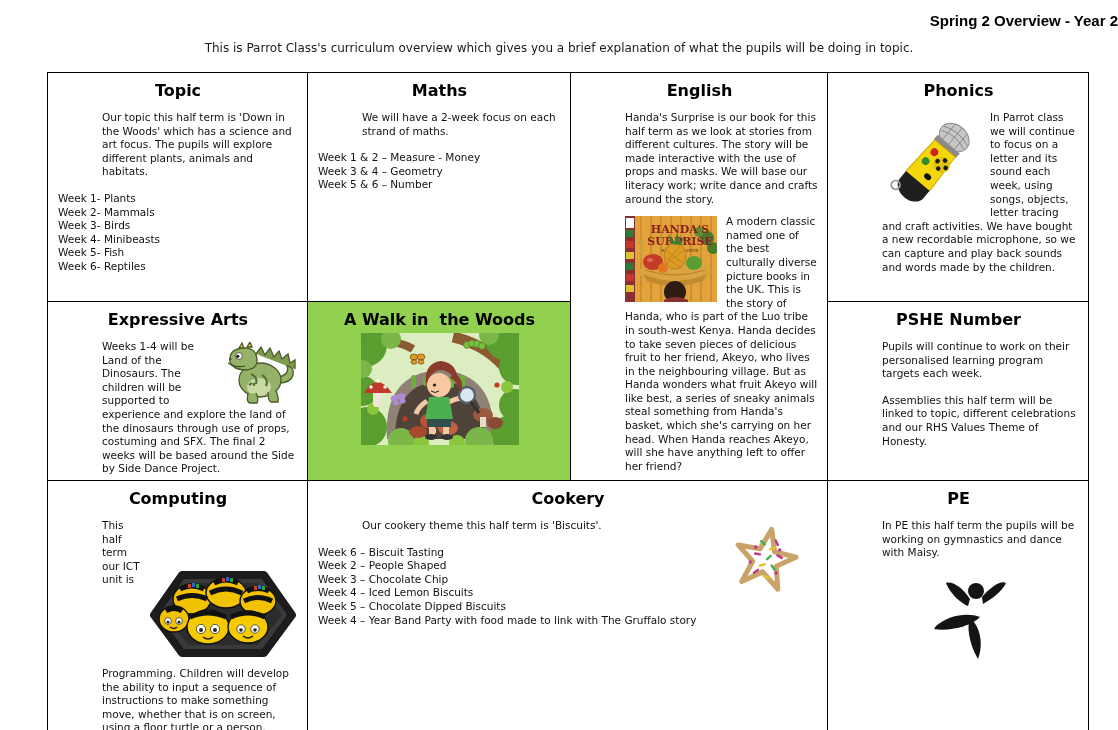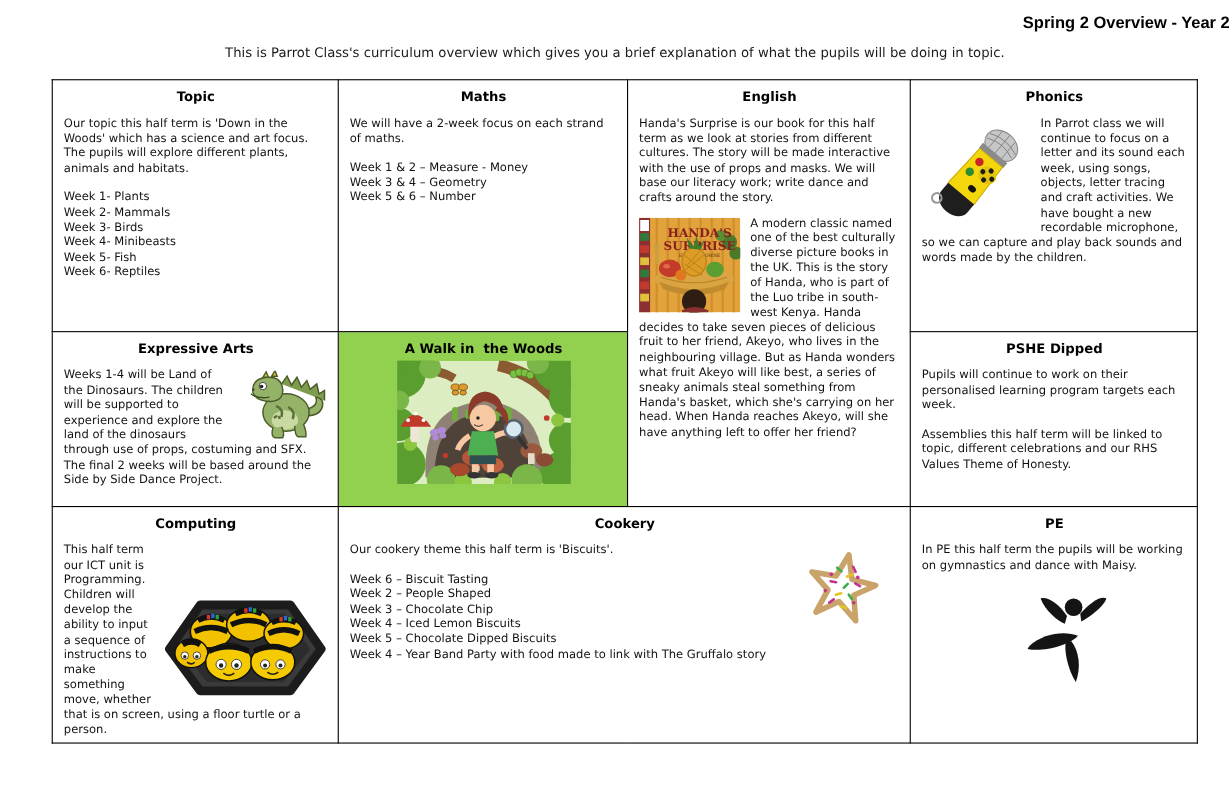--- a/index.html
+++ b/index.html
@@ -18,24 +18,24 @@
   table.grid{
     position:absolute;left:47px;top:72px;width:1041px;
     border-collapse:collapse;table-layout:fixed;
   }
   td{
     border:1.5px solid #000;vertical-align:top;padding:0;overflow:hidden;
   }
   tr.r1{height:229px;} tr.r2{height:159px;} tr.r3{height:198px;}
   .cell{padding:5px 9px 4px 10px;height:100%;box-sizing:border-box;overflow:hidden;}
   .cell-h{
-    text-align:center;font-weight:bold;font-size:12px;color:#000;
+    text-align:center;font-weight:bold;font-size:16px;color:#000;
     padding-top:3px;margin-bottom:11px;white-space:pre-wrap;
   }
-  .body-txt{font-size:10.5px;line-height:13.6px;color:#111;}
+  .body-txt{font-size:10.5px;line-height:13.6px;color:#111;margin-left:44px;}
   .gap{height:13px;}
   .wk-list div{font-size:10.5px;line-height:13.6px;}
   .float-l{float:left;text-align:right;}
   .float-r{float:right;}
   .mic-wrap{width:100px;height:106px;margin:0 8px 2px 0;}
   .book-wrap{width:92px;height:86px;margin:1px 9px 2px 0;}
   .dino-wrap{width:80px;height:62px;margin:2px 0 2px 6px;}
   .beebot-wrap{width:152px;height:112px;margin:36px 0 0 6px;}
   .star-wrap{width:74px;height:72px;margin:6px 16px 0 8px;}
   .gym-wrap{display:block;width:72px;height:86px;margin:14px 0 0 96px;}
@@ -309,21 +309,21 @@
             </g>
             <circle cx="136" cy="52" r="2.6" fill="#c0392b"></circle>
             <circle cx="44" cy="86" r="2.4" fill="#c0392b"></circle>
           </svg>
         </span>
       </div>
     </td>
 
     <td>
       <div class="cell">
-        <div class="cell-h">PSHE Dipped</div>
+        <div class="cell-h">PSHE Number</div>
         <div class="body-txt">Pupils will continue to work on their personalised learning program targets each week.</div>
         <div class="gap"></div>
         <div class="body-txt">Assemblies this half term will be linked to topic, different celebrations and our RHS Values Theme of Honesty.</div>
       </div>
     </td>
   </tr>
 
   <tr class="r3">
 
     <td>

